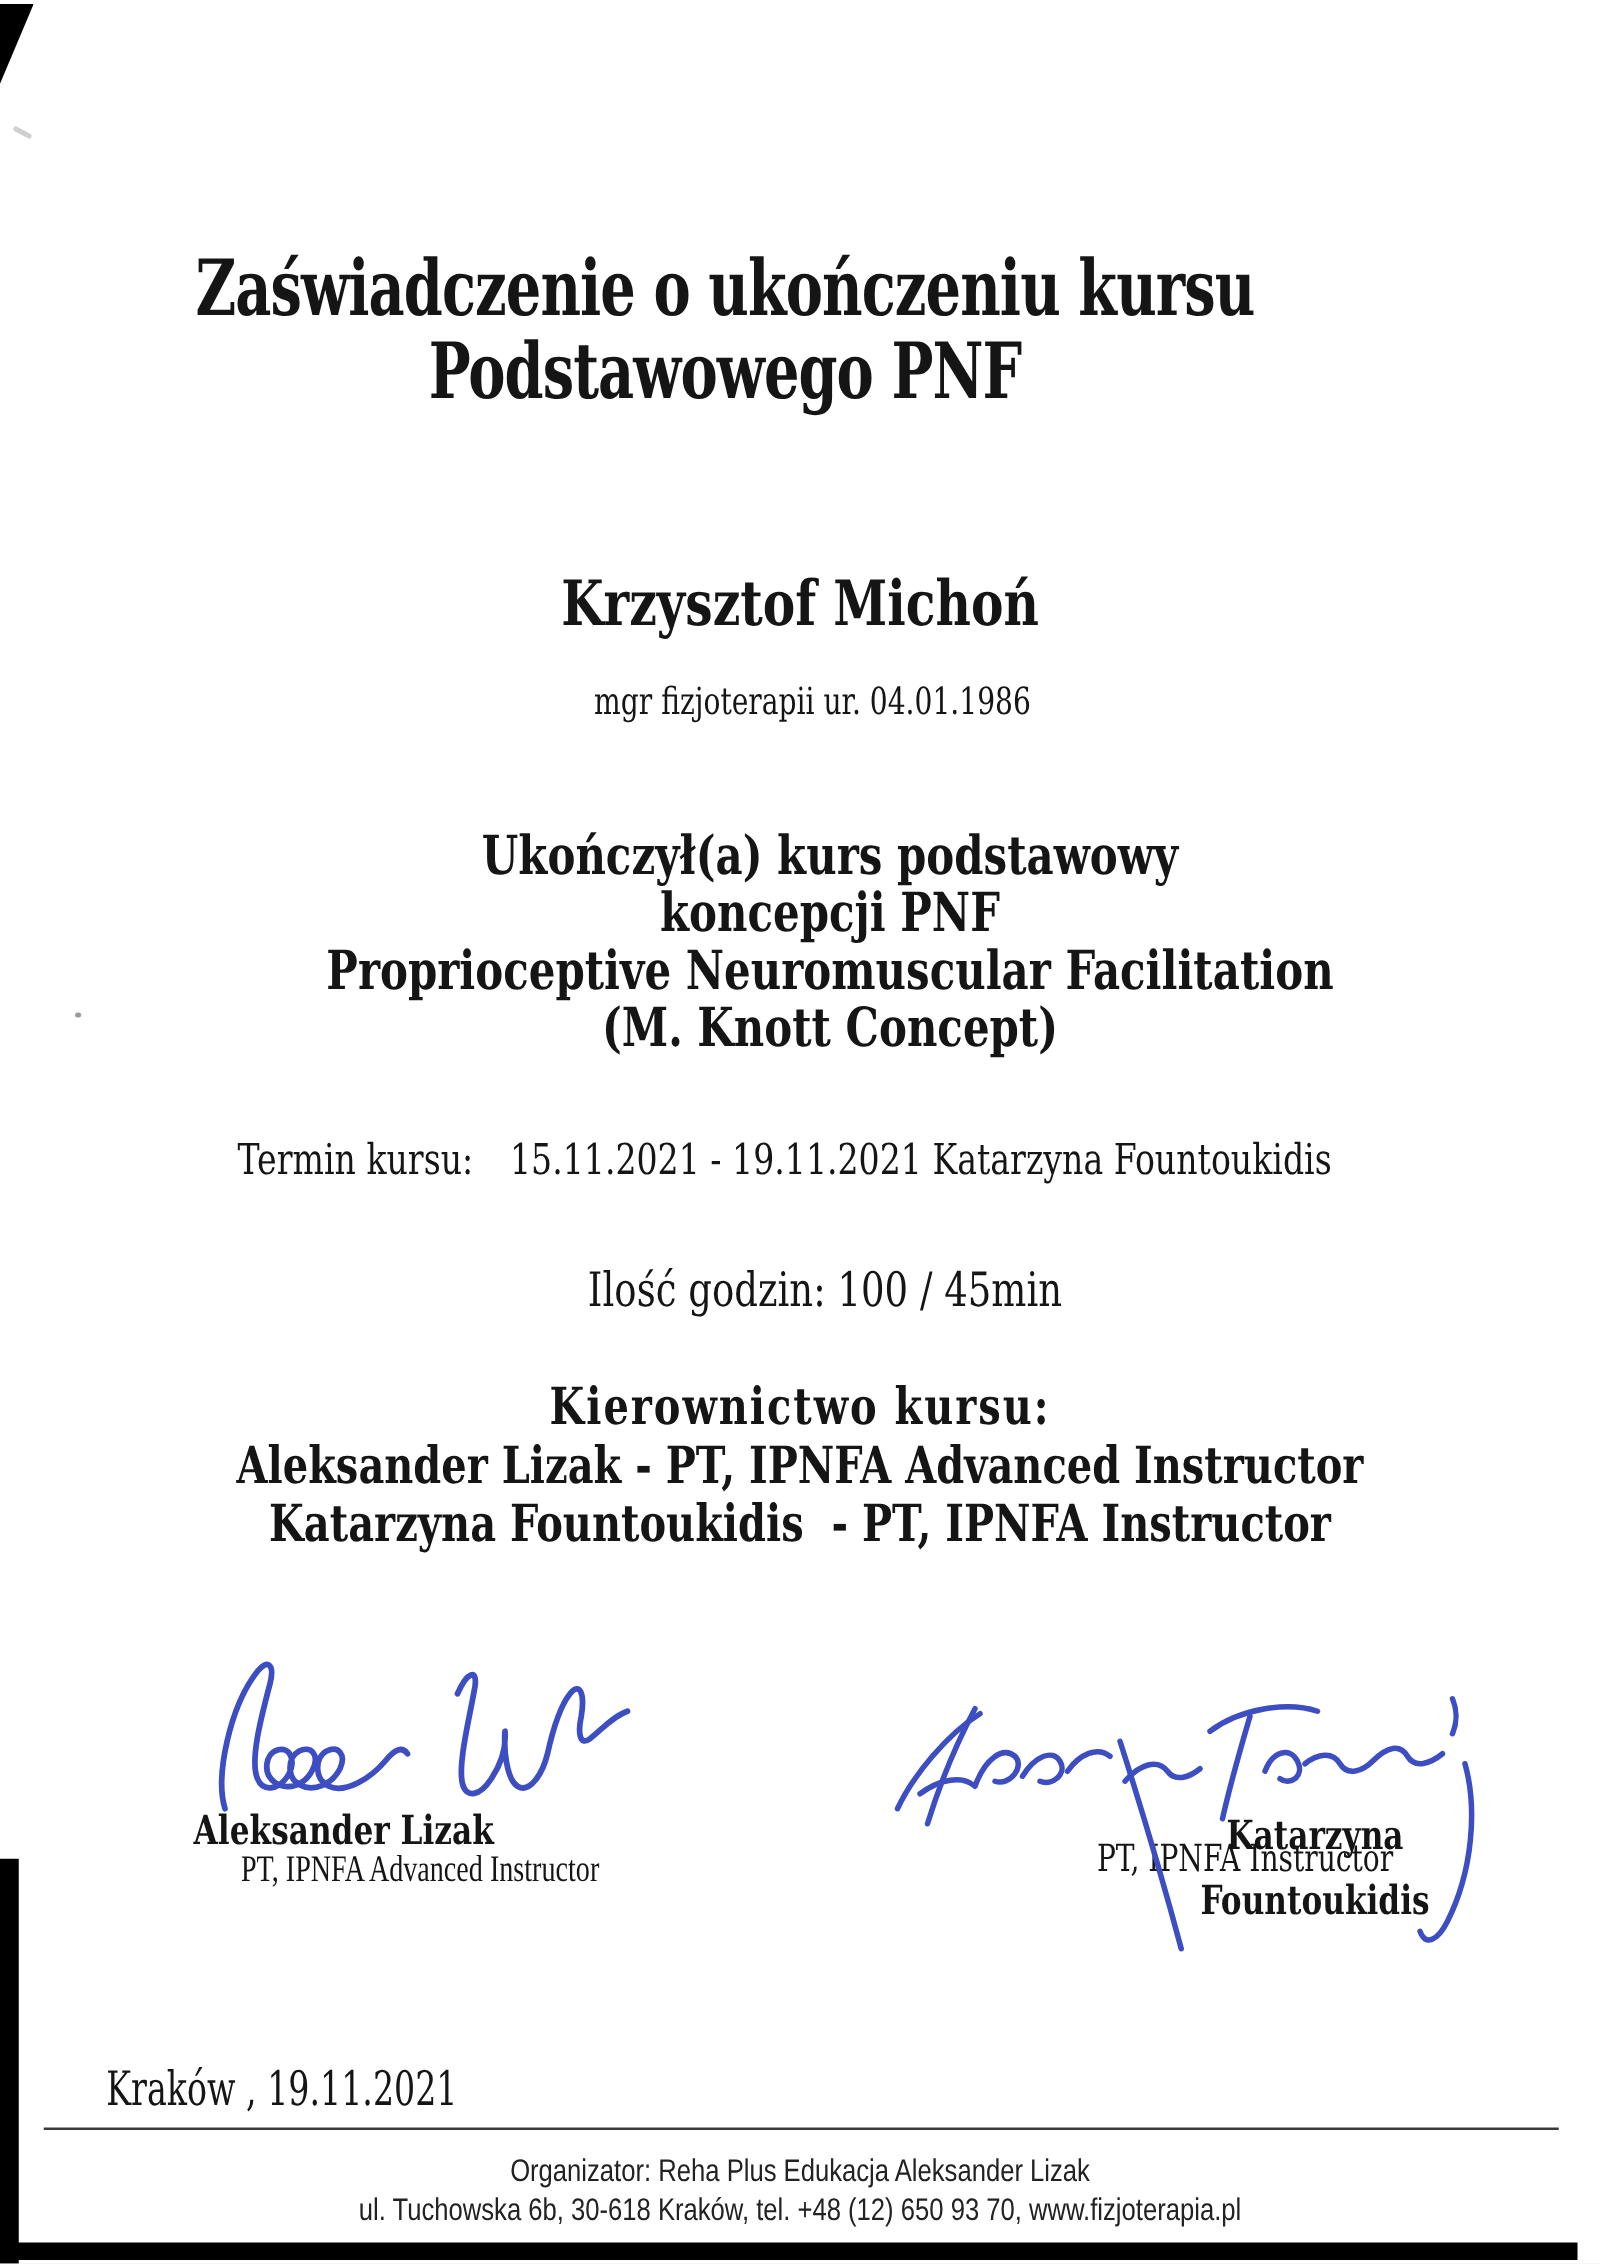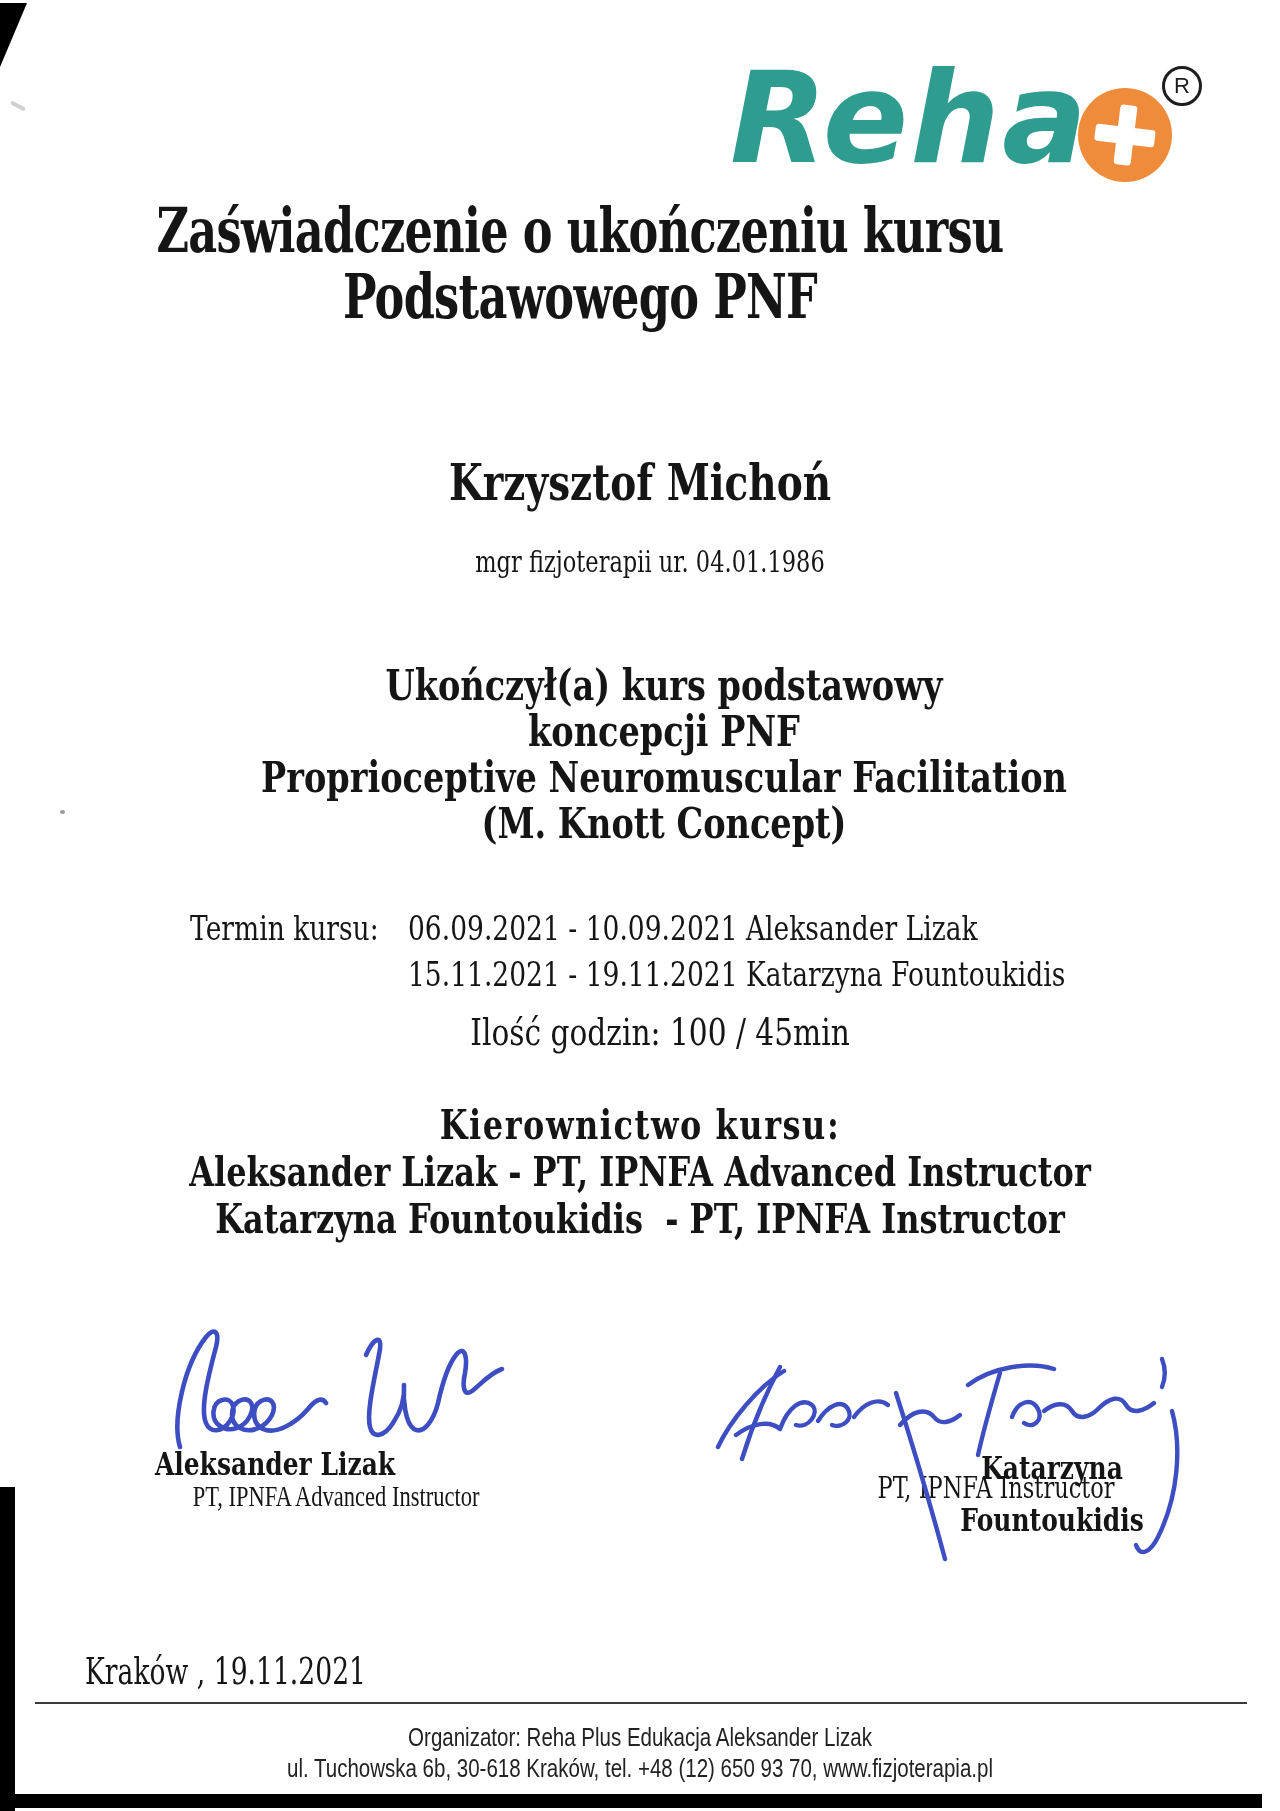--- a/index.html
+++ b/index.html
@@ -85,30 +85,20 @@
 <body>
 
 <div class="page">
 
   <div class="corner-wedge"></div>
   <div class="left-strip"></div>
   <div class="bottom-bar"></div>
   <div class="speck1"></div>
   <div class="speck2"></div>
 
-  <div class="logo">
-    <div class="brand">Reha</div>
-    <div class="plus-circle">
-      <div class="plus-rot">
-        <div class="plus-v"></div>
-        <div class="plus-h"></div>
-      </div>
-    </div>
-    <div class="reg">R</div>
-  </div>
 
   <div class="title-block">
     <div class="cline sx72">Zaświadczenie o ukończeniu kursu</div>
     <div class="cline sx72">Podstawowego PNF</div>
   </div>
 
   <div class="name-block">
     <div class="cline sx78">Krzysztof Michoń</div>
   </div>
   <div class="subname-block">
@@ -119,21 +109,20 @@
     <div class="cline sx78">Ukończył(a) kurs podstawowy</div>
     <div class="cline sx78">koncepcji PNF</div>
     <div class="cline sx78">Proprioceptive Neuromuscular Facilitation</div>
     <div class="cline sx78">(M. Knott Concept)</div>
   </div>
 
   <div class="termin-label">
     <span class="left-anchor sx78">Termin kursu:</span>
   </div>
   <div class="termin-sessions">
-    <div><span class="left-anchor sx78">06.09.2021 - 10.09.2021 Aleksander Lizak</span></div>
     <div><span class="left-anchor sx78">15.11.2021 - 19.11.2021 Katarzyna Fountoukidis</span></div>
   </div>
 
   <div class="hours-block">
     <div class="cline sx78">Ilość godzin: 100 / 45min</div>
   </div>
 
   <div class="mgmt-block">
     <div class="cline sx78 mgmt-heading">Kierownictwo kursu:</div>
     <div class="cline sx78 pre">Aleksander Lizak - PT, IPNFA Advanced Instructor</div>

